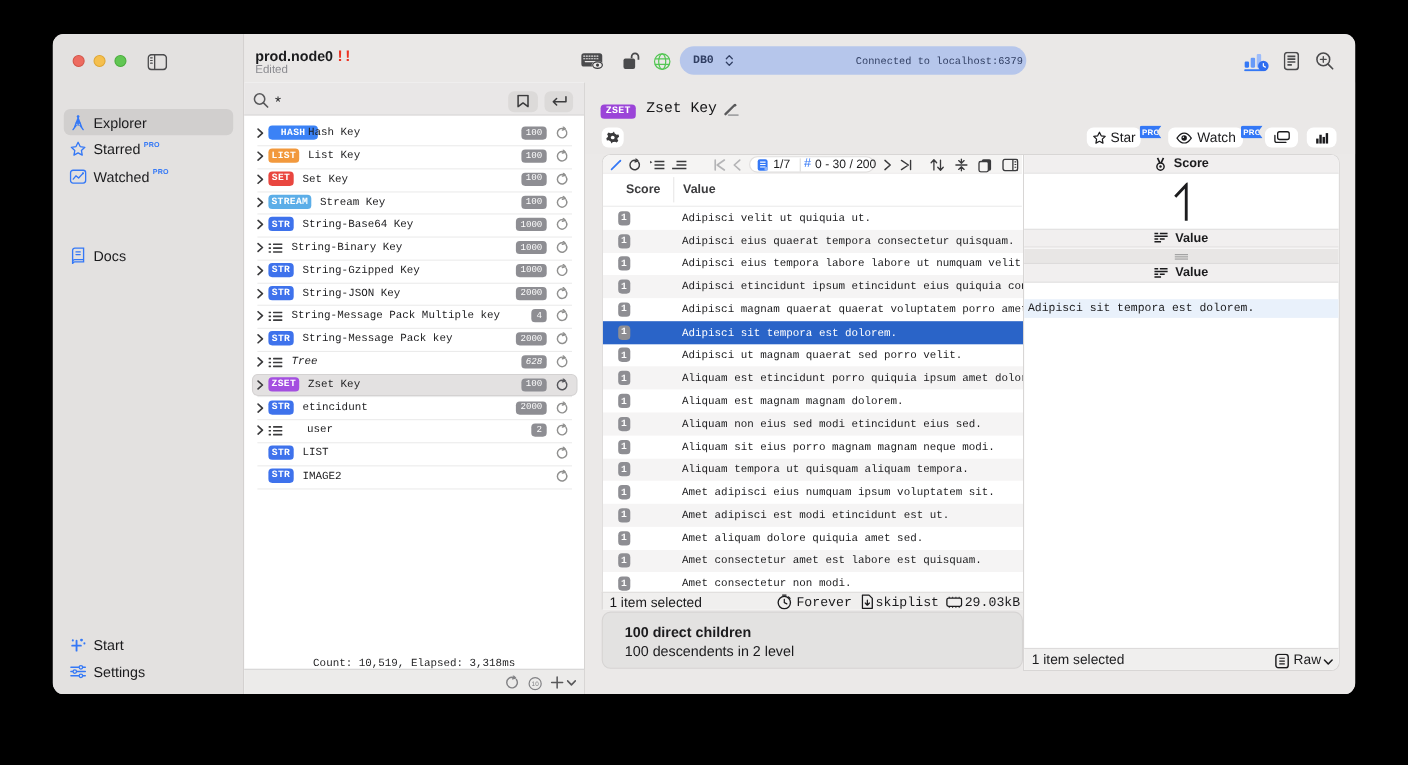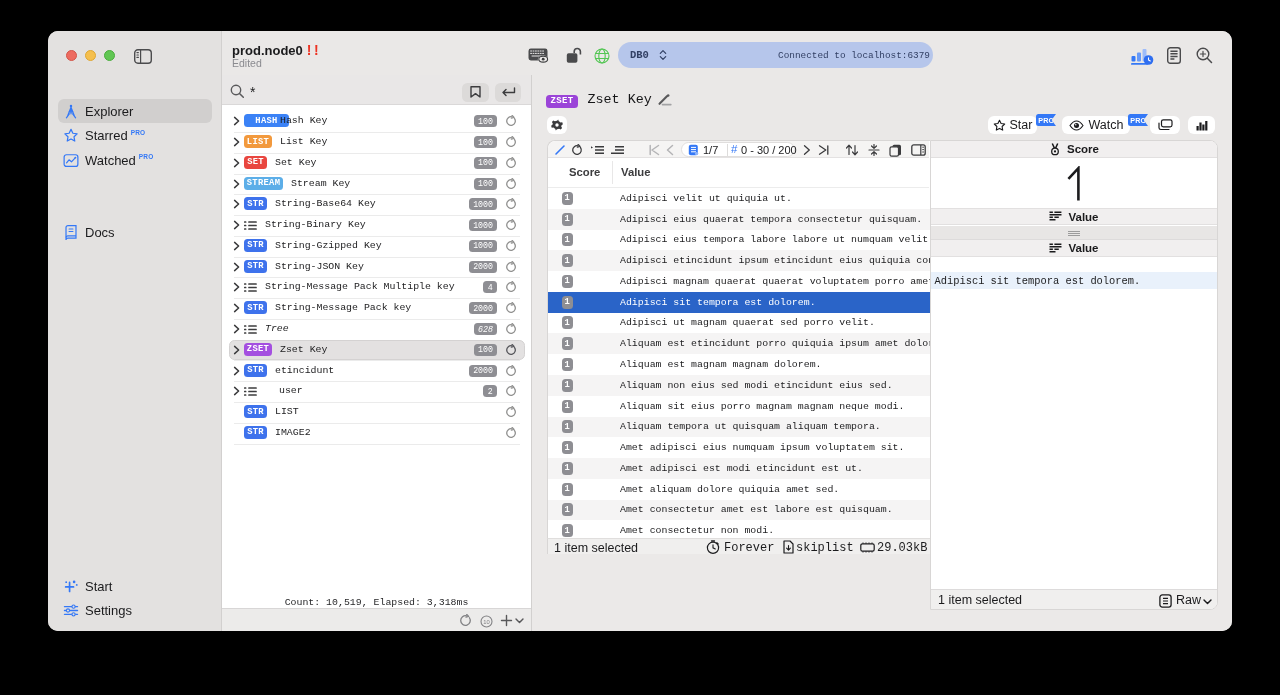--- a/index.html
+++ b/index.html
@@ -730,20 +730,24 @@
       </div>
       <div class="abs mono" style="left:248px;top:1.5px;font-size:12px;color:#1b1b1d;">skiplist</div>
       <div class="abs" style="left:312px;top:2.5px;">
         <svg width="15" height="11" viewBox="0 0 15 11" style="">
           <rect x="0.8" y="1.8" width="13.4" height="7.4" rx="1.6" fill="none" stroke="#1b1b1d" stroke-width="1.2"></rect>
           <path d="M3 0.5 v1 M6 0.5 v1 M9 0.5 v1 M12 0.5 v1 M3 9.5 v1 M6 9.5 v1 M9 9.5 v1 M12 9.5 v1" stroke="#1b1b1d" stroke-width="1"></path>
         </svg>
       </div>
       <div class="abs mono" style="left:329px;top:1.5px;font-size:12px;color:#1b1b1d;">29.03kB</div>
     </div>
+<div class="abs" style="left:499px;top:525px;width:383px;height:52px;background:#e3e2e1;border:1px solid #d6d4d3;border-radius:8px;">
+      <div class="abs" style="left:20px;top:10px;font-size:13px;font-weight:bold;color:#1b1b1d;">100 direct children</div>
+      <div class="abs" style="left:20px;top:27px;font-size:13px;color:#1b1b1d;">100 descendents in 2 level</div>
+    </div>
 <div class="card" style="left:882px;top:109px;width:288px;height:470px;border-radius:0 8px 8px 0;overflow:hidden;">
       <div class="rphdr" style="top:0;">
         <svg width="12" height="13" viewBox="0 0 12 13" style="">
           <path d="M3.3 0.5 L5.4 5.1 M8.7 0.5 L6.6 5.1" stroke="#1b1b1d" stroke-width="1.5"></path>
           <circle cx="6" cy="8.4" r="3.3" fill="none" stroke="#1b1b1d" stroke-width="1.3"></circle>
           <circle cx="6" cy="8.4" r="1.1" fill="#1b1b1d"></circle>
         </svg>
         <span style="margin-left:6px;">Score</span>
       </div>
       <div class="abs" style="left:0;top:17px;width:286px;height:50px;background:#fff;">

